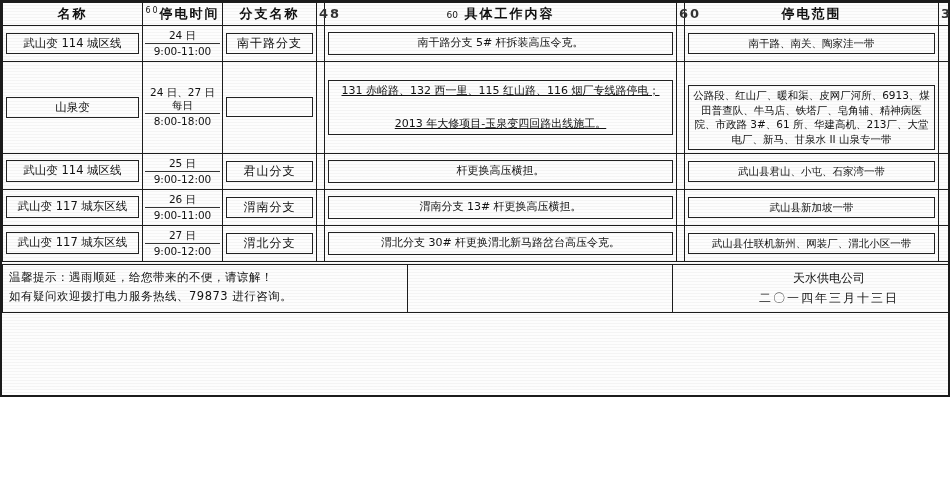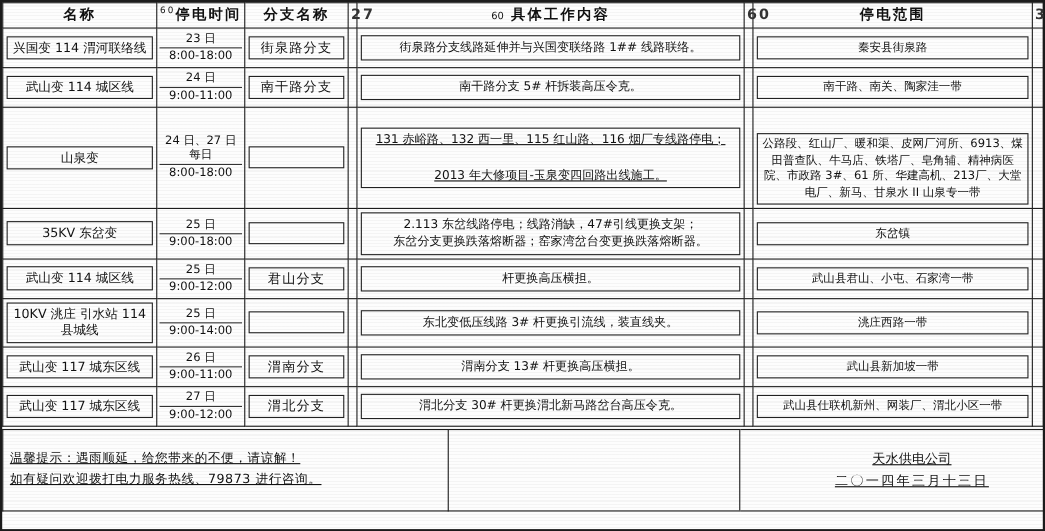--- a/index.html
+++ b/index.html
@@ -5,21 +5,21 @@
   html,body{margin:0;padding:0;}
   body{
     width:950px;height:483px;
     background:#ffffff;
     font-family:"DejaVu Sans","Liberation Sans",sans-serif;
     color:#111;
     overflow:hidden;
   }
   .sheet{
     position:relative;
-    width:950px;height:483px;
+    width:950px;height:397px;
     box-sizing:border-box;
     border:2px solid #1b1b1b;
     background:
       repeating-linear-gradient(to bottom, rgba(0,0,0,0.035) 0 1px, rgba(0,0,0,0) 1px 3px),
       #fdfdfd;
   }
   table.grid{
     width:946px;
     border-collapse:collapse;
     table-layout:fixed;
@@ -98,24 +98,23 @@
   
   .footer{
     width:946px;
     border-collapse:collapse;
     table-layout:fixed;
     margin-top:2px;
   }
   .footer td{
     border:1px solid #1d1d1d;
     vertical-align:top;
-    padding:16px 6px;
+    padding:3px 6px;
     font-size:11.5px;
     line-height:1.7;
-    text-decoration:underline;
   }
   .footer .note{width:392px;}
   .footer .spacer{width:252px;border-left:none;border-right:none;}
   .footer .sign{width:300px;text-align:center;font-size:12px;}
   .footer .sign .l2{letter-spacing:2px;}
   .dashed-note{letter-spacing:0.5px;}
   .scope-small{font-size:9.5px;line-height:1.45;text-align:justify;margin-top:22px;}
 </style>
 </head>
 <body>
@@ -134,52 +133,30 @@
         <col class="c8">
     </colgroup>
 
     <tbody>
         <tr class="hdr">
       <td>名称</td>
       <td class="hdr-time">
         <span class="sup">60</span><span>停电时间</span>
       </td>
       <td>分支名称</td>
-      <td class="ruler">27</td>
+      <td class="ruler">48</td>
       <td>
         <span class="tiny">60</span>
         <span>具体工作内容</span>
       </td>
       <td class="ruler">60</td>
       <td>停电范围</td>
       <td class="ruler">30</td>
     </tr>
 
-    <tr class="r1">
-      <td class="name">
-            <span class="box">兴国变
-114 渭河联络线</span>
-          </td>
-      <td class="time">
-        <span class="d">23 日</span>
-        <span class="r">8:00-18:00</span>
-      </td>
-      <td class="branch">
-            <span class="box">街泉路分支</span>
-          </td>
-      <td></td>
-      <td class="content">
-            <span class="box">街泉路分支线路延伸并与兴国变联络路 1## 线路联络。</span>
-          </td>
-      <td></td>
-      <td class="scope">
-            <span class="box">秦安县街泉路</span>
-          </td>
-      <td></td>
-    </tr>
 
     <tr class="r1">
       <td class="name">
             <span class="box">武山变
 114 城区线</span>
           </td>
       <td class="time">
         <span class="d">24 日</span>
         <span class="r">9:00-11:00</span>
       </td>
@@ -214,42 +191,20 @@
 
 2013 年大修项目-玉泉变四回路出线施工。</span>
           </td>
       <td></td>
       <td class="scope">
             <span class="box scope-small">公路段、红山厂、暖和渠、皮网厂河所、6913、煤田普查队、牛马店、铁塔厂、皂角辅、精神病医院、市政路 3#、61 所、华建高机、213厂、大堂电厂、新马、甘泉水 II 山泉专一带</span>
           </td>
       <td></td>
     </tr>
 
-    <tr class="r2">
-      <td class="name">
-            <span class="box">35KV 东岔变</span>
-          </td>
-      <td class="time">
-        <span class="d">25 日</span>
-        <span class="r">9:00-18:00</span>
-      </td>
-      <td class="branch">
-            <span class="box"></span>
-          </td>
-      <td></td>
-      <td class="content">
-            <span class="box" style="white-space:pre-line;">2.113 东岔线路停电；线路消缺，47#引线更换支架；
-东岔分支更换跌落熔断器；窑家湾岔台变更换跌落熔断器。</span>
-          </td>
-      <td></td>
-      <td class="scope">
-            <span class="box">东岔镇</span>
-          </td>
-      <td></td>
-    </tr>
 
     <tr class="r1">
       <td class="name">
             <span class="box">武山变
 114 城区线</span>
           </td>
       <td class="time">
         <span class="d">25 日</span>
         <span class="r">9:00-12:00</span>
       </td>
@@ -260,42 +215,20 @@
       <td class="content">
             <span class="box">杆更换高压横担。</span>
           </td>
       <td></td>
       <td class="scope">
             <span class="box">武山县君山、小屯、石家湾一带</span>
           </td>
       <td></td>
     </tr>
 
-    <tr class="r1">
-      <td class="name">
-            <span class="box">10KV 洮庄
-引水站 114 县城线</span>
-          </td>
-      <td class="time">
-        <span class="d">25 日</span>
-        <span class="r">9:00-14:00</span>
-      </td>
-      <td class="branch">
-            <span class="box"></span>
-          </td>
-      <td></td>
-      <td class="content">
-            <span class="box">东北变低压线路 3# 杆更换引流线，装直线夹。</span>
-          </td>
-      <td></td>
-      <td class="scope">
-            <span class="box">洮庄西路一带</span>
-          </td>
-      <td></td>
-    </tr>
 
     <tr class="r1">
       <td class="name">
             <span class="box">武山变
 117 城东区线</span>
           </td>
       <td class="time">
         <span class="d">26 日</span>
         <span class="r">9:00-11:00</span>
       </td>

